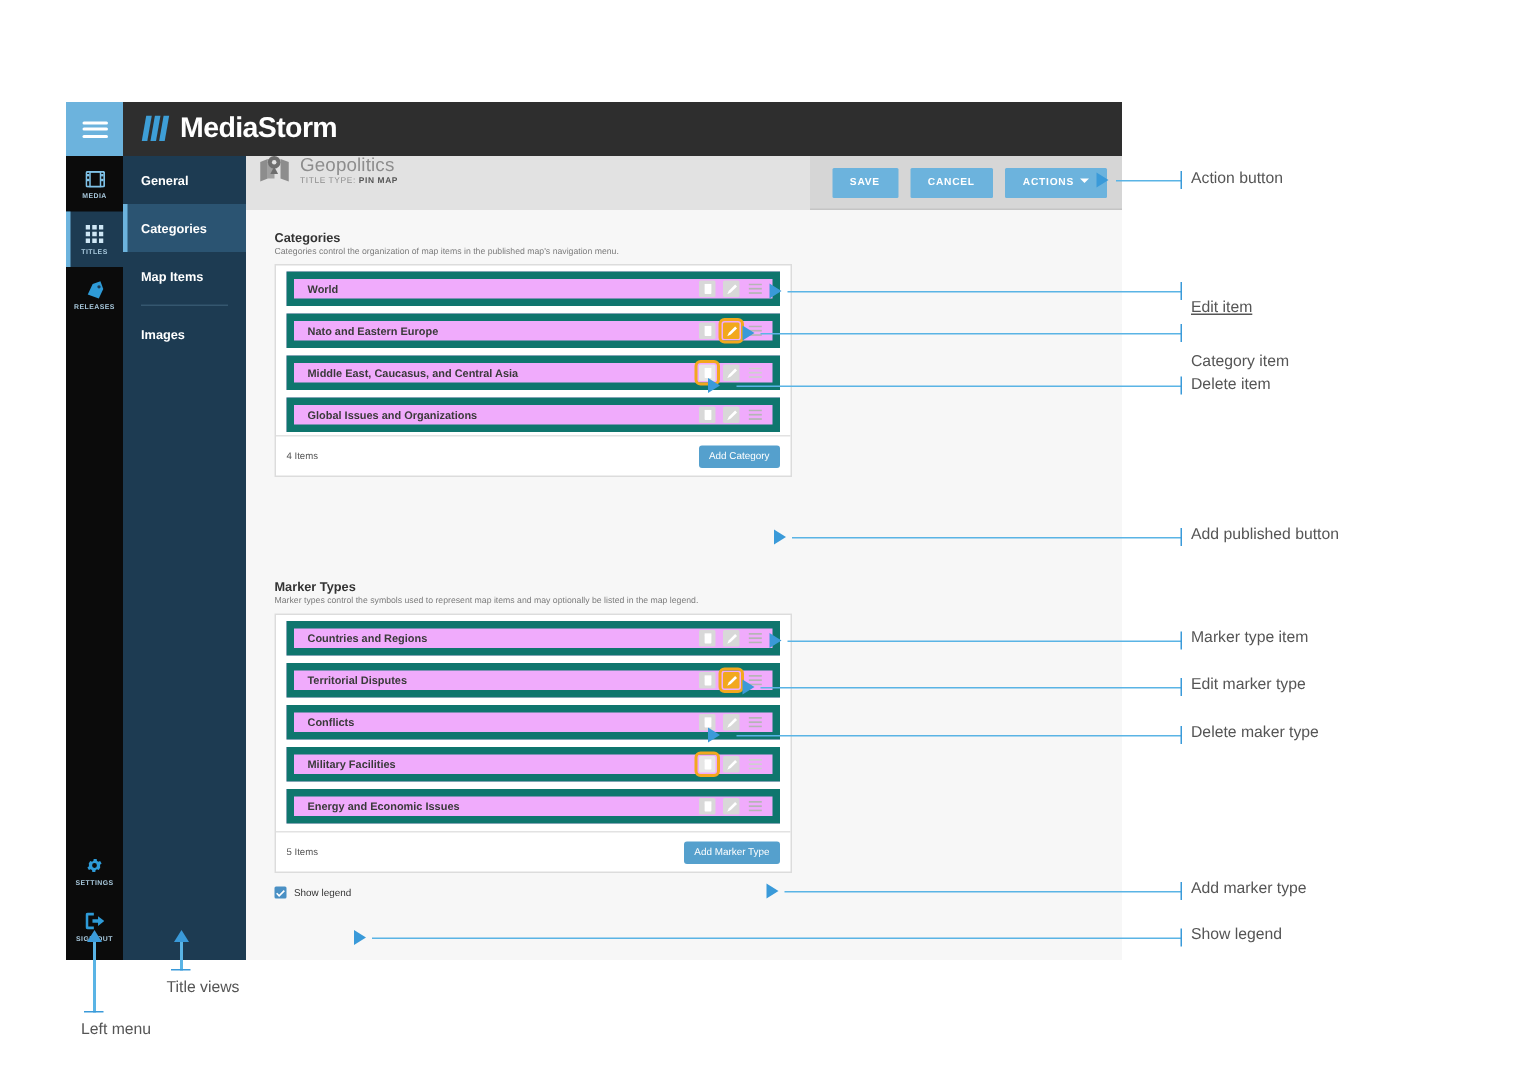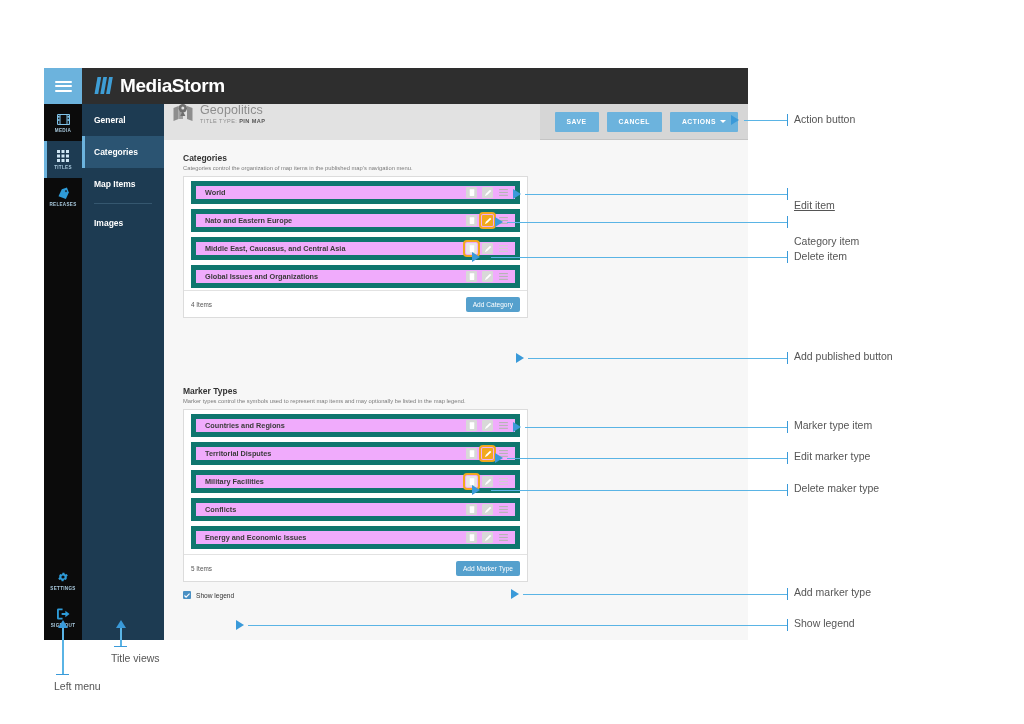--- a/index.html
+++ b/index.html
@@ -480,62 +480,62 @@
                           <rect y="0" width="10" height="1.3"></rect>
                           <rect y="3.3" width="10" height="1.3"></rect>
                           <rect y="6.6" width="10" height="1.3"></rect>
                         </g>
                       </svg>
                   </span>
                 </span>
               </div>
 
               <div class="row">
+                <span class="row-label">Conflicts</span>
+                <span class="row-icons">
+                  <span class="icon-btn">
+                    <svg width="6" height="8" viewBox="0 0 8 10">
+                        <rect x="1" y="1" width="6" height="8" rx="0.6" fill="#ffffff"></rect>
+                        <rect x="1" y="0" width="6" height="1.4" fill="#ffffff"></rect>
+                      </svg>
+                  </span>
+                  <span class="icon-btn">
+                    <svg width="8" height="8" viewBox="0 0 10 10">
+                        <path d="M1 9 L2.4 6 L7.6 0.8 L9.2 2.4 L4 7.6 Z" fill="#ffffff"></path>
+                      </svg>
+                  </span>
+                  <span class="icon-btn drag">
+                    <svg width="9" height="7" viewBox="0 0 10 8">
+                        <g fill="#b5b5b5">
+                          <rect y="0" width="10" height="1.3"></rect>
+                          <rect y="3.3" width="10" height="1.3"></rect>
+                          <rect y="6.6" width="10" height="1.3"></rect>
+                        </g>
+                      </svg>
+                  </span>
+                </span>
+              </div>
+
+              <div class="row">
                 <span class="row-label">Military Facilities</span>
                 <span class="row-icons">
                   <span class="icon-btn hl">
                     <svg width="6" height="8" viewBox="0 0 8 10">
                         <rect x="1" y="1" width="6" height="8" rx="0.6" fill="#ffffff"></rect>
                         <rect x="1" y="0" width="6" height="1.4" fill="#ffffff"></rect>
                       </svg>
                   </span>
                   <span class="icon-btn">
                     <svg width="8" height="8" viewBox="0 0 10 10">
                         <path d="M1 9 L2.4 6 L7.6 0.8 L9.2 2.4 L4 7.6 Z" fill="#ffffff"></path>
                       </svg>
                   </span>
                   <span class="icon-btn drag">
                     <svg width="9" height="7" viewBox="0 0 10 8">
                         <g fill="#cfcfcf">
-                          <rect y="0" width="10" height="1.3"></rect>
-                          <rect y="3.3" width="10" height="1.3"></rect>
-                          <rect y="6.6" width="10" height="1.3"></rect>
-                        </g>
-                      </svg>
-                  </span>
-                </span>
-              </div>
-
-              <div class="row">
-                <span class="row-label">Conflicts</span>
-                <span class="row-icons">
-                  <span class="icon-btn">
-                    <svg width="6" height="8" viewBox="0 0 8 10">
-                        <rect x="1" y="1" width="6" height="8" rx="0.6" fill="#ffffff"></rect>
-                        <rect x="1" y="0" width="6" height="1.4" fill="#ffffff"></rect>
-                      </svg>
-                  </span>
-                  <span class="icon-btn">
-                    <svg width="8" height="8" viewBox="0 0 10 10">
-                        <path d="M1 9 L2.4 6 L7.6 0.8 L9.2 2.4 L4 7.6 Z" fill="#ffffff"></path>
-                      </svg>
-                  </span>
-                  <span class="icon-btn drag">
-                    <svg width="9" height="7" viewBox="0 0 10 8">
-                        <g fill="#b5b5b5">
                           <rect y="0" width="10" height="1.3"></rect>
                           <rect y="3.3" width="10" height="1.3"></rect>
                           <rect y="6.6" width="10" height="1.3"></rect>
                         </g>
                       </svg>
                   </span>
                 </span>
               </div>
 
               <div class="row">

